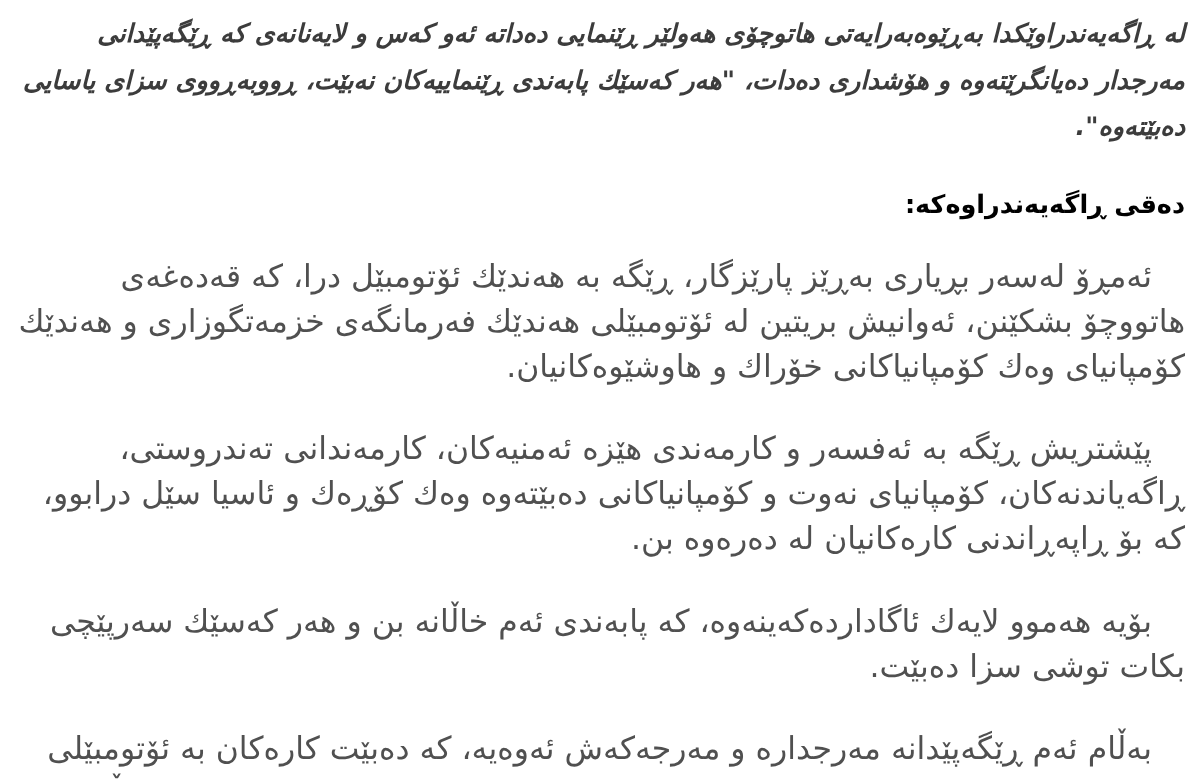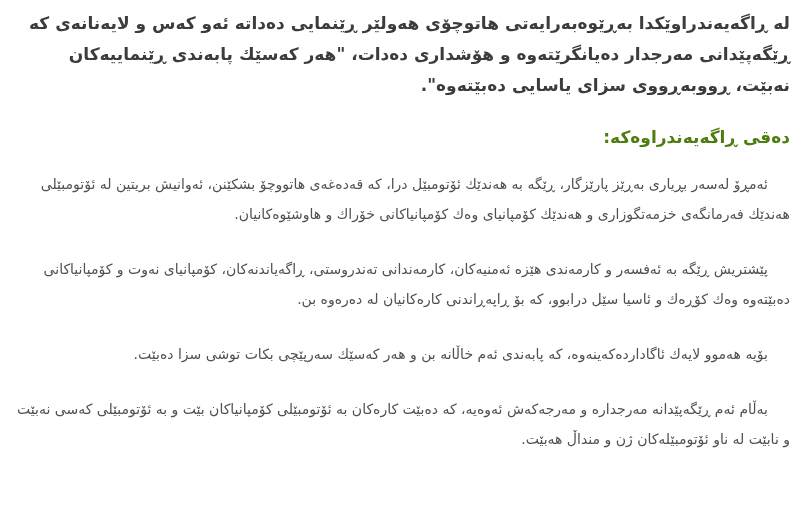--- a/index.html
+++ b/index.html
@@ -18,31 +18,32 @@
     direction: rtl;
     font-family: "DejaVu Sans", sans-serif;
     text-align: right;
   }
   .intro {
     margin: 0;
     font-size: 17px;
     line-height: 31px;
     font-weight: 700;
     color: #3c3c3c;
+    font-style: italic;
   }
   .heading {
     margin: 21px 0 0 0;
     font-size: 17px;
     line-height: 30px;
     font-weight: 700;
-    color: #4d7c0f;
+    color: #000000;
   }
   .body-par {
     margin: 25px 0 0 0;
-    font-size: 14px;
+    font-size: 21px;
     line-height: 30px;
     font-weight: 400;
     color: #505050;
     text-indent: 22px;
   }
   .body-par.first {
     margin-top: 17px;
   }
 </style>
 </head>

